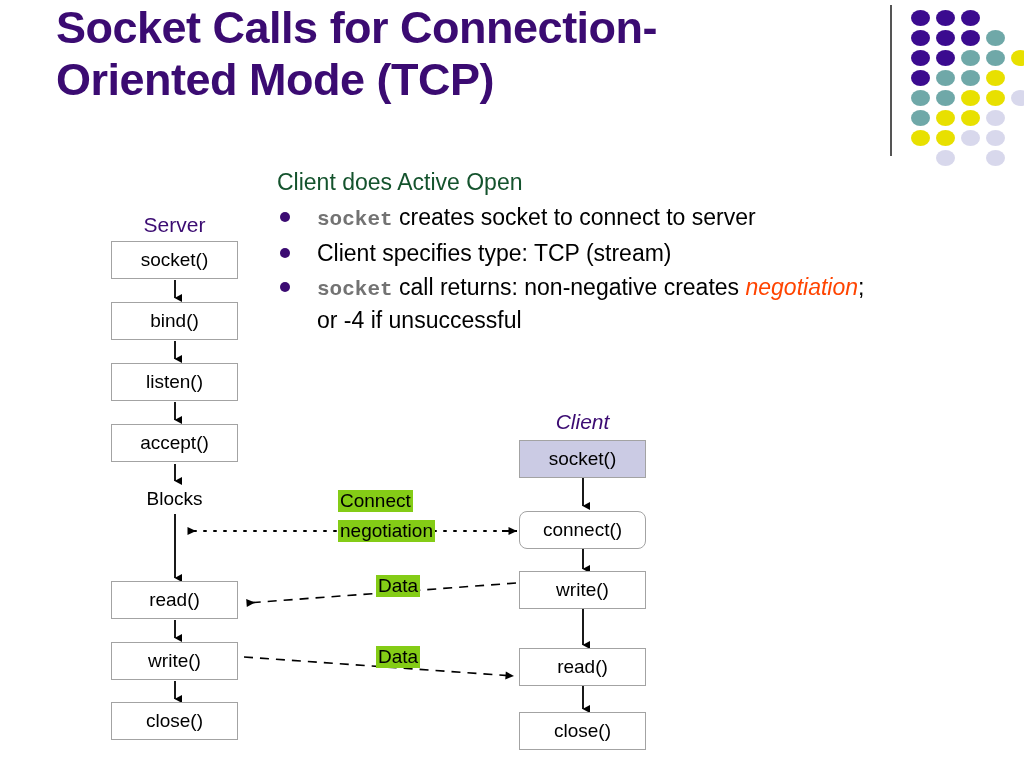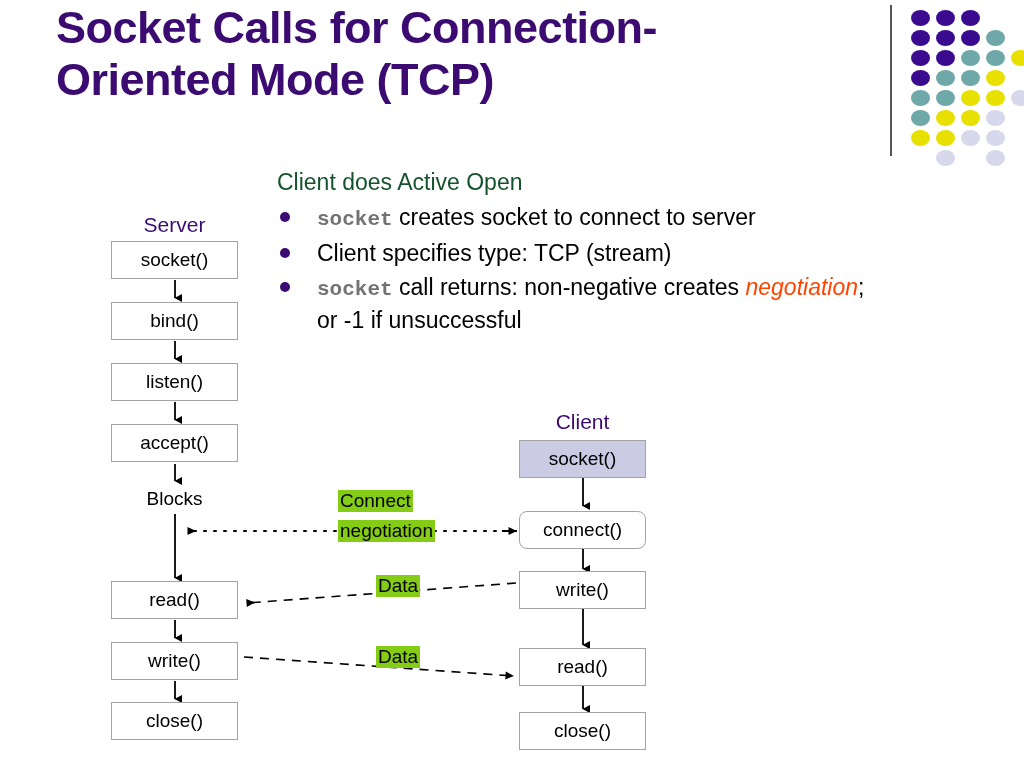--- a/index.html
+++ b/index.html
@@ -190,21 +190,21 @@
   </div>
 
   <div class="bullet-row">
     <span class="bullet-marker"></span>
     <span>Client specifies type: TCP (stream)</span>
   </div>
 
   <div class="bullet-row">
     <span class="bullet-marker"></span>
     <span class="mono-pink">socket</span><span> call returns:  non-negative creates </span><span class="ital-orange">negotiation</span><span>;</span>
-    <div>or -1 if unsuccessful</div>
+    <div>or -4 if unsuccessful</div>
   </div>
 </div>
 
 <div id="diagram">
 
   <svg width="1024" height="768" style="position:absolute;left:0;top:0;">
     <defs>
       <marker id="arrowDown" markerWidth="9" markerHeight="9" refX="4.5" refY="8" orient="auto" markerUnits="userSpaceOnUse">
         <path d="M0.5,1 L4.5,8.5 L8.5,1 Z" fill="#000000"></path>
       </marker>
@@ -244,21 +244,21 @@
 
   <div class="flow-box" style="left:95px; top:241px;">socket()</div>
   <div class="flow-box" style="left:95px; top:302px;">bind()</div>
   <div class="flow-box" style="left:95px; top:363px;">listen()</div>
   <div class="flow-box" style="left:95px; top:424px;">accept()</div>
   <div class="plain-label" style="left:95px; top:488px; width:127px;text-align:center;">Blocks</div>
   <div class="flow-box" style="left:95px; top:581px;">read()</div>
   <div class="flow-box" style="left:95px; top:642px;">write()</div>
   <div class="flow-box" style="left:95px; top:702px;">close()</div>
 
-  <div class="col-heading" style="left:503px; top:410px; width:127px;">Client</div>
+  <div class="col-heading" style="left:503px; top:410px; width:127px;font-style:italic;">Client</div>
 
   <div class="flow-box highlight" style="left:503px; top:440px;">socket()</div>
   <div class="flow-box" style="left:503px; top:511px;border-radius:8px;">connect()</div>
   <div class="flow-box" style="left:503px; top:571px;">write()</div>
   <div class="flow-box" style="left:503px; top:648px;">read()</div>
   <div class="flow-box" style="left:503px; top:712px;">close()</div>
 
   <div class="edge-label" style="left:322px; top:490px;">Connect</div>
   <div class="edge-label" style="left:322px; top:520px;">negotiation</div>
 

